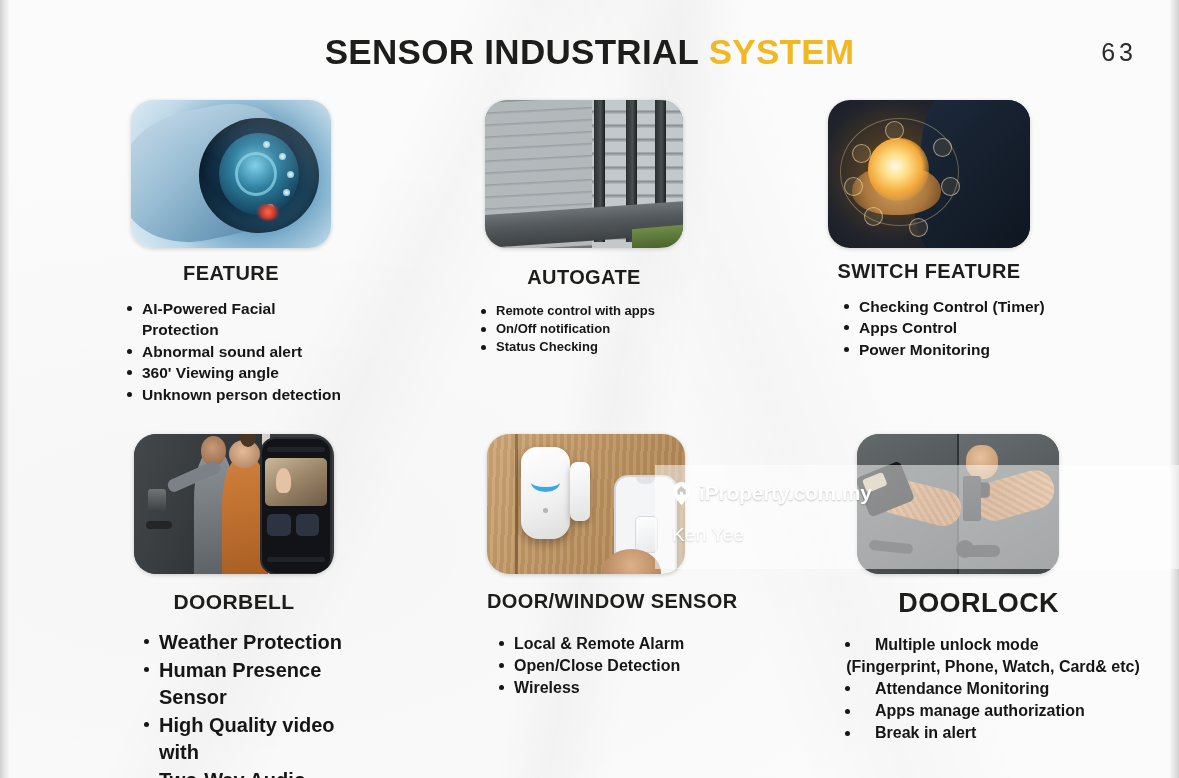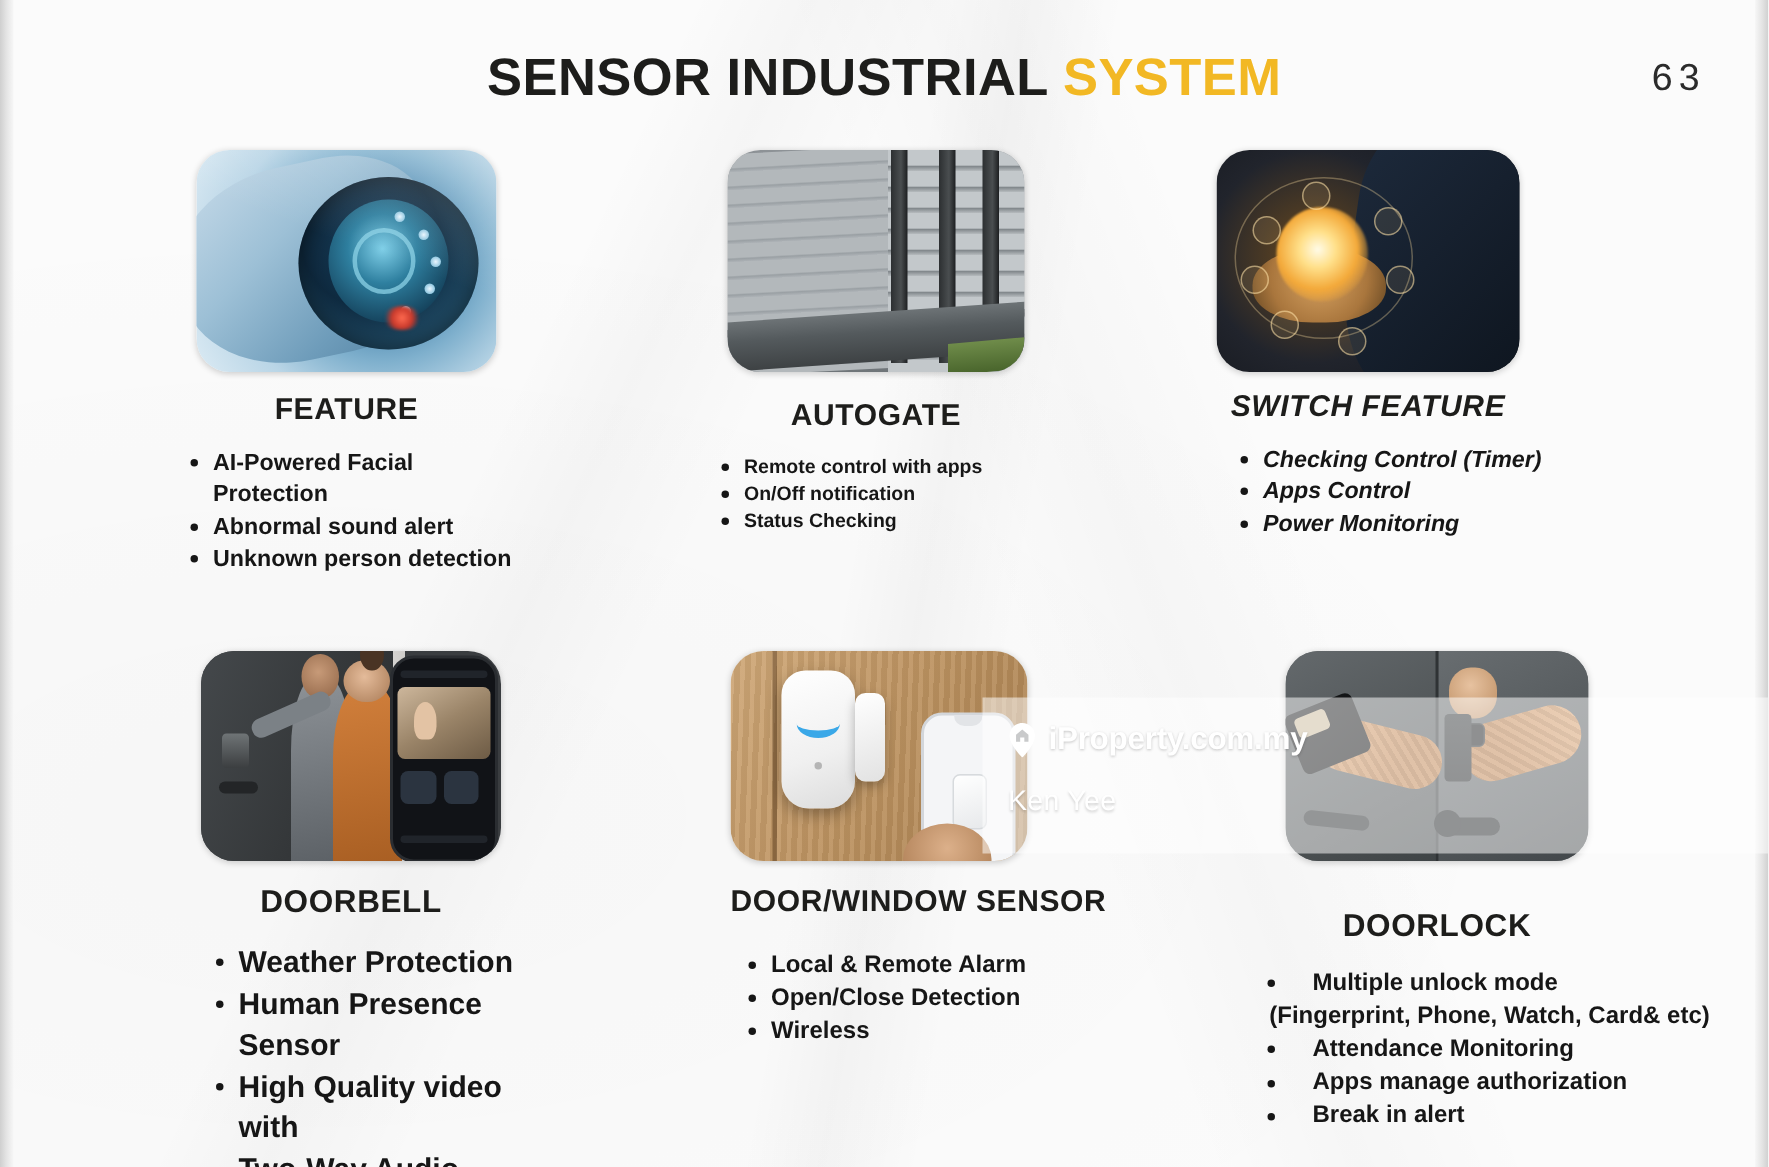--- a/index.html
+++ b/index.html
@@ -363,20 +363,21 @@
         <div class="ir" style="left:68%;top:70%"></div>
         <div class="glow"></div>
         <div class="haze"></div>
       </div>
     </div>
     <div class="card-title" style="font-size:20px;margin-top:14px;">FEATURE</div>
     <ul class="bullets" style="font-size:15.5px;margin-top:13px;margin-left:-6px;width:240px;">
       <li class="dot">AI-Powered  Facial</li>
       <li class="cont">Protection</li>
       <li class="dot">Abnormal sound alert</li>
+      <li class="dot">360' Viewing angle</li>
       <li class="dot">Unknown person detection</li>
     </ul>
   </div>
 
   <div class="card" style="left:485px;top:100px;width:198px;">
     <div class="thumb" style="width:198px;height:148px;">
       <div class="scene sc-gate">
         <div class="panel"></div>
         <div class="slats"></div>
         <div class="post" style="left:55%"></div>
@@ -388,21 +389,21 @@
       </div>
     </div>
     <div class="card-title" style="font-size:20px;margin-top:18px;">AUTOGATE</div>
     <ul class="bullets" style="font-size:13px;margin-top:13px;margin-left:-6px;width:240px;">
       <li class="dot">Remote control with apps</li>
       <li class="dot">On/Off notification</li>
       <li class="dot">Status Checking</li>
     </ul>
   </div>
 
-  <div class="card" style="left:811px;top:100px;width:202px;font-style:italic;">
+  <div class="card" style="left:828px;top:100px;width:202px;">
     <div class="thumb" style="width:202px;height:148px;">
       <div class="scene sc-switch">
         <div class="suit"></div>
         <div class="hand"></div>
         <div class="bulb"></div>
         <div class="halo"></div>
         <div class="ic" style="left:28%;top:14%"></div>
         <div class="ic" style="left:12%;top:30%"></div>
         <div class="ic" style="left:8%;top:52%"></div>
         <div class="ic" style="left:18%;top:72%"></div>
@@ -490,21 +491,21 @@
         <div class="lever2"></div>
         <div class="arm2">
             <span class="knit"></span>
           </div>
         <div class="fist"></div>
         <div class="watch"></div>
         <div class="plate"></div>
         <div class="lever"></div>
       </div>
     </div>
-    <div class="card-title" style="font-size:21px;margin-top:32px;">DOORLOCK</div>
+    <div class="card-title" style="font-size:27px;margin-top:14px;text-align:right;">DOORLOCK</div>
     <ul class="bullets" style="font-size:16px;margin-top:15px;margin-left:0px;width:300px;margin-right:0;position:relative;left:-14px;">
       <li class="dot" style="padding-left:32px;">Multiple unlock mode</li>
       <li class="noindent">(Fingerprint, Phone, Watch, Card&amp; etc)</li>
       <li class="dot" style="padding-left:32px;">Attendance Monitoring</li>
       <li class="dot" style="padding-left:32px;">Apps manage authorization</li>
       <li class="dot" style="padding-left:32px;">Break in alert</li>
     </ul>
   </div>
 
   <div class="wm-band"></div>

